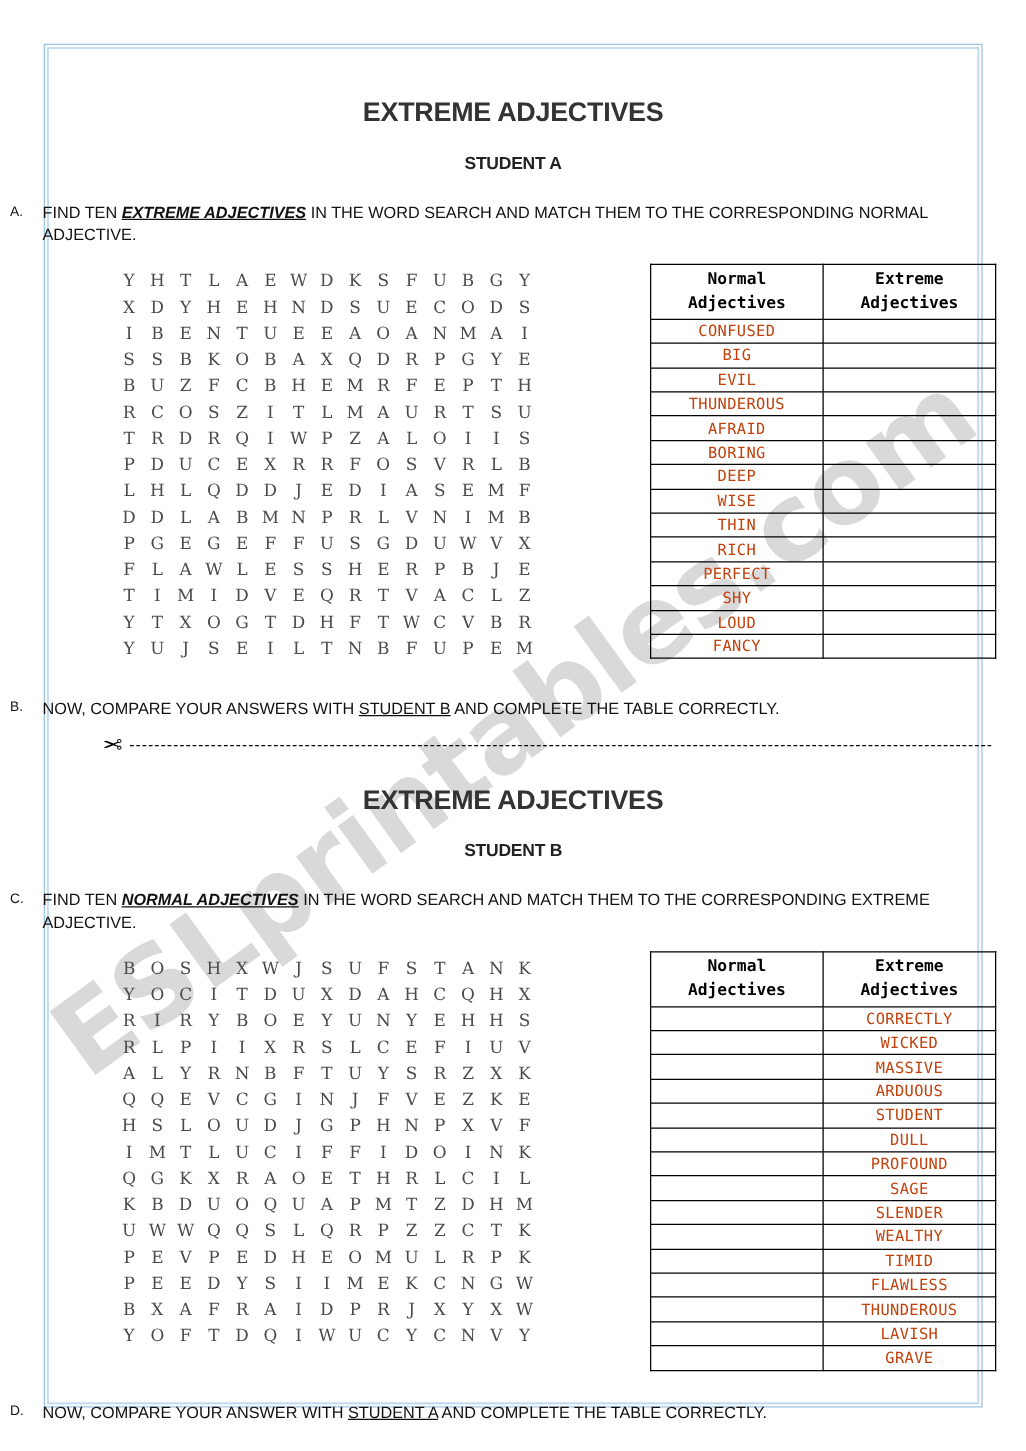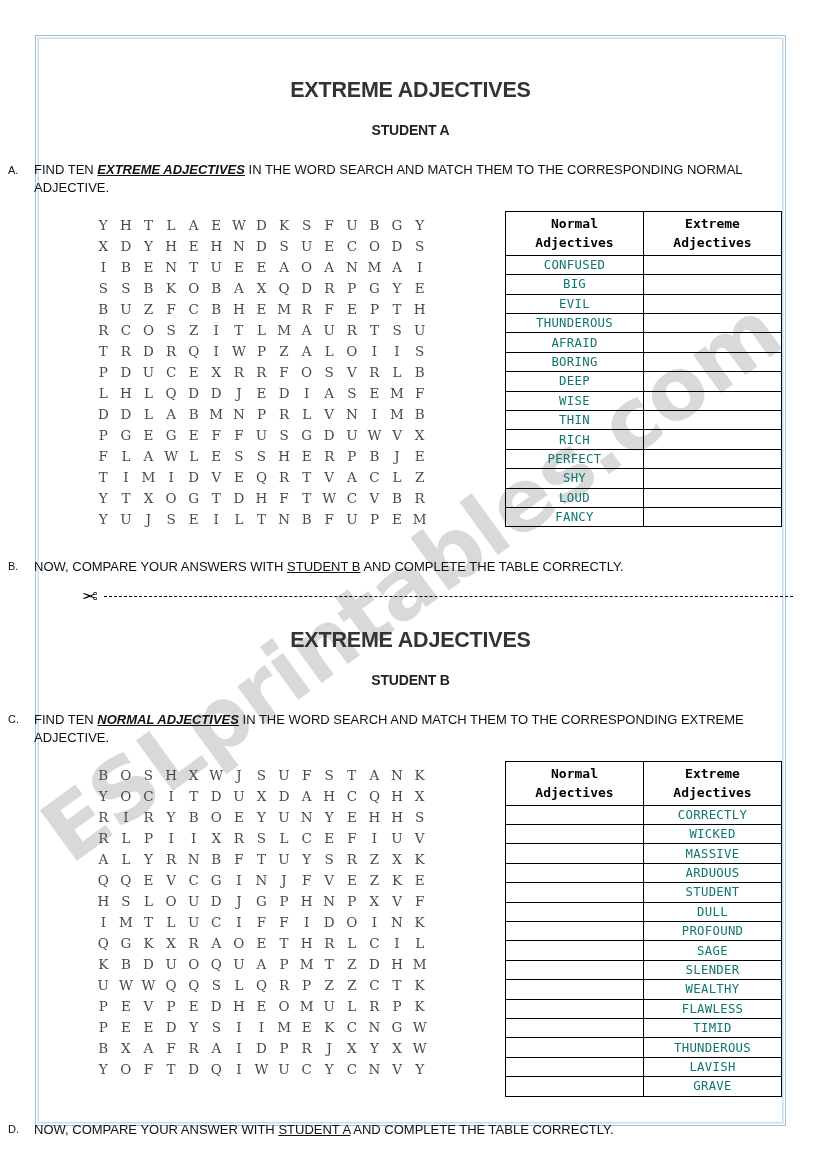--- a/index.html
+++ b/index.html
@@ -126,21 +126,21 @@
   table.adj-table th {
     font-size: 13px;
     font-weight: bold;
     color: #000000;
     height: 44px;
     line-height: 19px;
     padding: 2px 0;
   }
   table.adj-table td {
     font-size: 12.3px;
-    color: #0f766e;
+    color: #c2410c;
     letter-spacing: 0.3px;
   }
   table.adj-table td.blank { color: transparent; }
 
   
   .cut-row {
     display: flex;
     align-items: center;
     padding-left: 82px;
     padding-right: 28px;
@@ -163,21 +163,21 @@
   .puzzle-area {
     display: flex;
     align-items: flex-start;
   }
   .puzzle-left {
     padding-left: 92px;
     padding-top: 4px;
   }
   .puzzle-right {
     margin-left: auto;
-    padding-right: 39px;
+    padding-right: 24px;
   }
 </style>
 </head>
 <body>
 
 <div id="page-frame-outer"></div>
 <div id="page-frame"></div>
 
 <div id="watermark">ESLprintables.com</div>
 
@@ -803,25 +803,25 @@
             <tr>
               <td class="blank"></td>
               <td>SLENDER</td>
             </tr>
             <tr>
               <td class="blank"></td>
               <td>WEALTHY</td>
             </tr>
             <tr>
               <td class="blank"></td>
+              <td>TIMID</td>
+            </tr>
+            <tr>
+              <td class="blank"></td>
               <td>FLAWLESS</td>
-            </tr>
-            <tr>
-              <td class="blank"></td>
-              <td>TIMID</td>
             </tr>
             <tr>
               <td class="blank"></td>
               <td>THUNDEROUS</td>
             </tr>
             <tr>
               <td class="blank"></td>
               <td>LAVISH</td>
             </tr>
             <tr>

